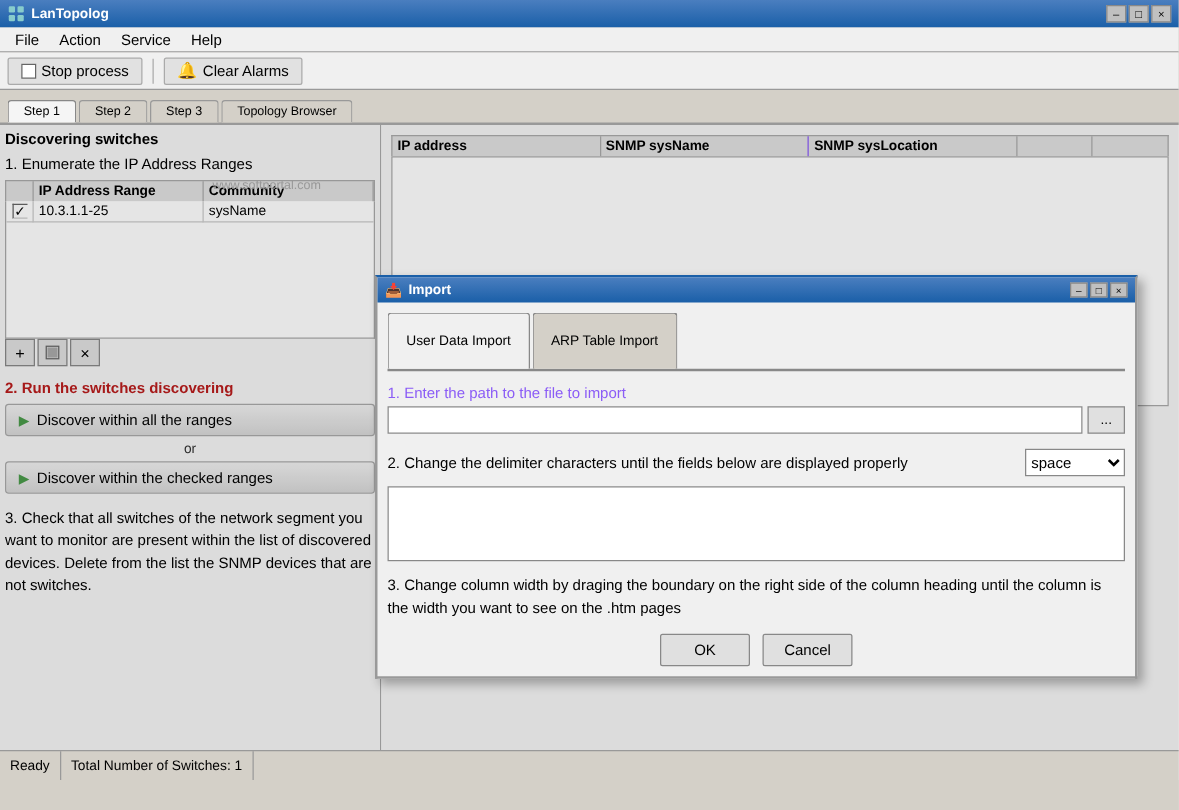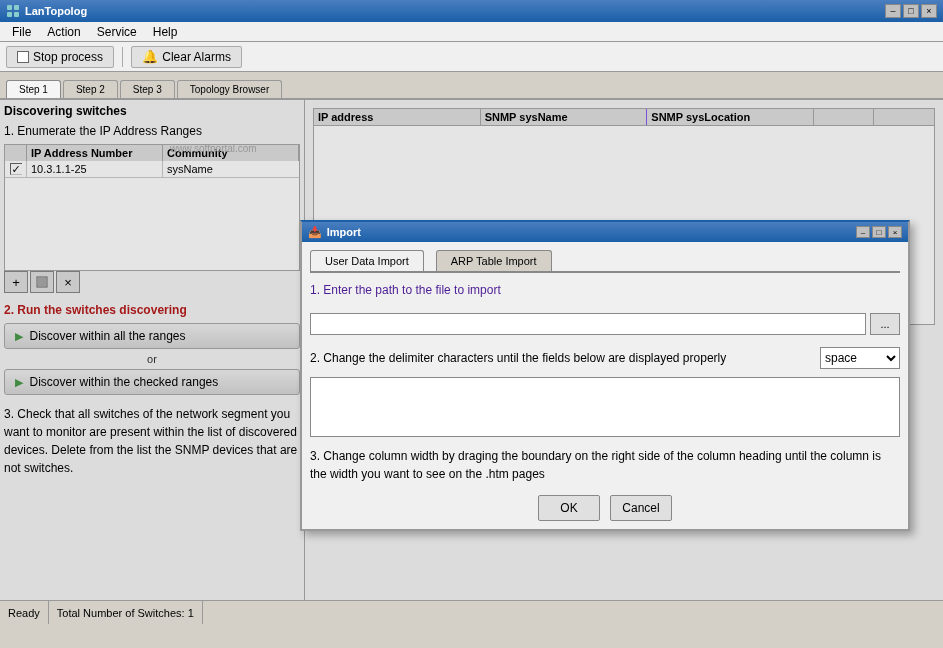--- a/index.html
+++ b/index.html
@@ -331,36 +331,36 @@
     .dialog-content {
       padding: 8px;
     }
     .dialog-tabs {
       display: flex;
       gap: 0;
       border-bottom: 2px solid #888;
       margin-bottom: 10px;
     }
     .dialog-tab {
-      padding: 4px 14px;
+      padding: 16px 14px;
       border: 1px solid #888;
       border-bottom: none;
       background: #d4d0c8;
       cursor: pointer;
       font-size: 11px;
-      margin-right: 12px;
+      margin-right: 2px;
       border-radius: 3px 3px 0 0;
     }
     .dialog-tab.active {
       background: #f0f0f0;
     }
     .dialog-section {
       font-size: 12px;
-      margin-bottom: 16px;
-      color: #4c1d95;
+      margin-bottom: 4px;
+      color: #8b5cf6;
     }
     .file-input-row {
       display: flex;
       gap: 4px;
       margin-bottom: 12px;
       align-items: center;
     }
     .file-input {
       flex: 1;
       height: 22px;
@@ -410,21 +410,21 @@
       color: #000;
       margin-bottom: 12px;
       line-height: 1.5;
     }
     .dialog-buttons {
       display: flex;
       justify-content: center;
       gap: 10px;
     }
     .dialog-btn {
-      width: 62px;
+      width: 72px;
       height: 26px;
       border: 1px solid #888;
       background: #e0e0e0;
       cursor: pointer;
       font-size: 12px;
       border-radius: 2px;
     }
 
     .checkbox-cell {
       display: flex;
@@ -499,21 +499,21 @@
 </div>
 
 <div class="main-content">
 
   <div class="left-panel">
     <div class="section-title">Discovering switches</div>
     <div class="enumerate-label">1. Enumerate the IP Address Ranges</div>
 
     <div class="ip-table-header">
       <div></div>
-      <div>IP Address Number</div>
+      <div>IP Address Range</div>
       <div>Community</div>
     </div>
 
     <div style="border: 1px solid #aaa; height: 110px; background: white; border-top: none; overflow-y: auto;">
       <div class="ip-table-row">
         <div class="checkbox-cell">
           <div class="small-checkbox">✓</div>
         </div>
         <div>10.3.1.1-25</div>
         <div>sysName</div>

